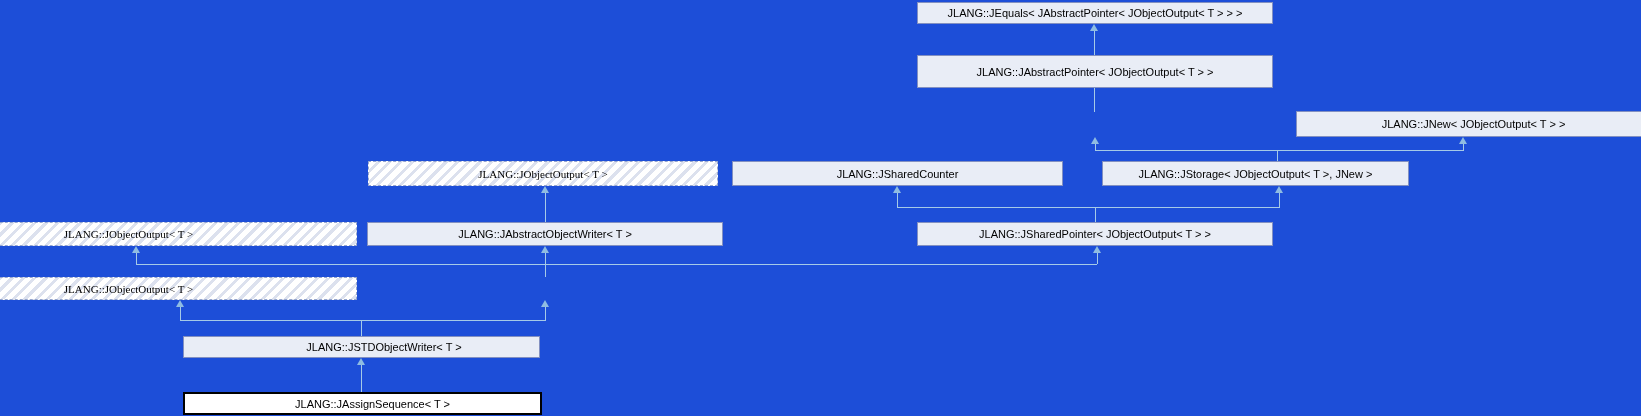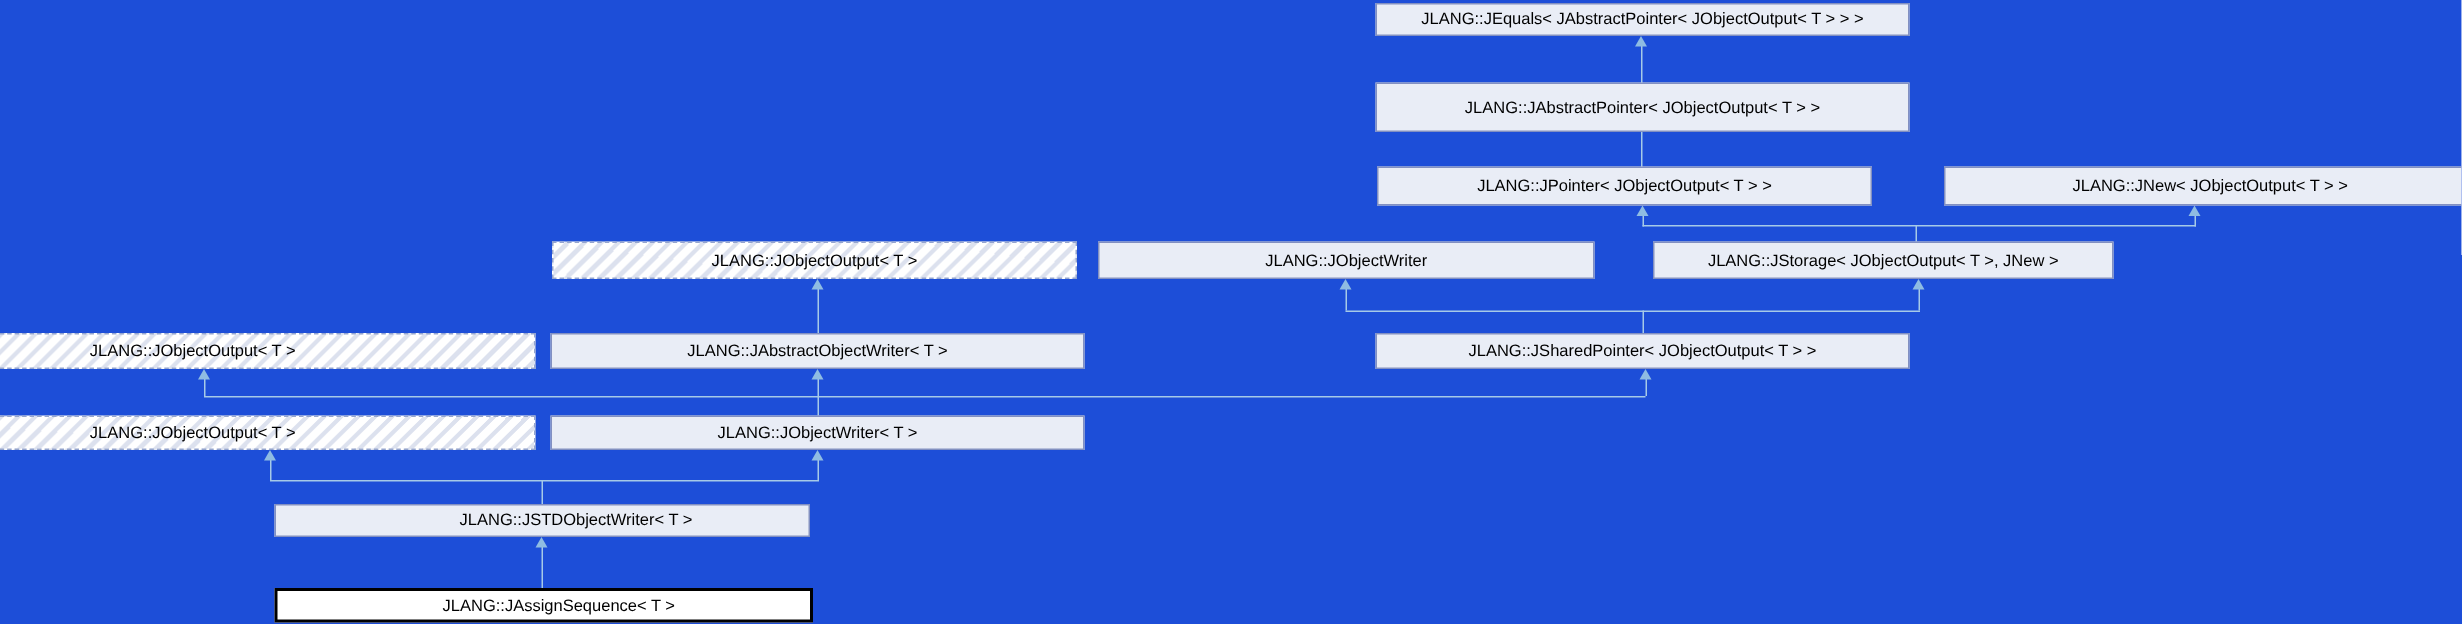--- a/index.html
+++ b/index.html
@@ -29,20 +29,21 @@
     justify-content:center;
     font-size:11px;
     color:var(--text);
     white-space:nowrap;
     background:var(--node_fill);
     border:1px solid var(--node_border);
   }
   .node.dashed{
     border:1px dashed var(--dashed_border);
     background:repeating-linear-gradient(135deg,#ffffff 0px,#ffffff 5px,var(--hatch) 5px,var(--hatch) 8px);
+    font-family:Liberation Serif, serif;
   }
   .node.current{
     border:2px solid var(--current_border);
     background:#ffffff;
     padding-left:20px;
   }
   .seg{position:absolute;background:var(--edge);}
   .arr{
     position:absolute;width:0;height:0;
     border-left:4px solid transparent;
@@ -106,26 +107,24 @@
   <div class="seg" style="left:180px;top:306px;width:1px;height:14px;"></div>
   <div class="arr" style="left:176px;top:300px;"></div>
   <div class="seg" style="left:545px;top:306px;width:1px;height:14px;"></div>
   <div class="arr" style="left:541px;top:300px;"></div>
 
   <div class="seg" style="left:361px;top:364px;width:1px;height:28px;"></div>
   <div class="arr" style="left:357px;top:358px;"></div>
 
   <div class="node" id="n-jequals">JLANG::JEquals&lt; JAbstractPointer&lt; JObjectOutput&lt; T &gt; &gt; &gt;</div>
   <div class="node" id="n-jabstractpointer">JLANG::JAbstractPointer&lt; JObjectOutput&lt; T &gt; &gt;</div>
-  <div class="node" id="n-jpointer">JLANG::JPointer&lt; JObjectOutput&lt; T &gt; &gt;</div>
   <div class="node" id="n-jnew">JLANG::JNew&lt; JObjectOutput&lt; T &gt; &gt;</div>
   <div class="node dashed" id="n-jobjectoutput-a">JLANG::JObjectOutput&lt; T &gt;</div>
-  <div class="node" id="n-jsharedcounter">JLANG::JObjectWriter</div>
+  <div class="node" id="n-jsharedcounter">JLANG::JSharedCounter</div>
   <div class="node" id="n-jstorage">JLANG::JStorage&lt; JObjectOutput&lt; T &gt;, JNew &gt;</div>
   <div class="node dashed" id="n-jobjectoutput-b">JLANG::JObjectOutput&lt; T &gt;</div>
   <div class="node" id="n-jabstractobjectwriter">JLANG::JAbstractObjectWriter&lt; T &gt;</div>
   <div class="node" id="n-jsharedpointer">JLANG::JSharedPointer&lt; JObjectOutput&lt; T &gt; &gt;</div>
   <div class="node dashed" id="n-jobjectoutput-c">JLANG::JObjectOutput&lt; T &gt;</div>
-  <div class="node" id="n-jobjectwriter">JLANG::JObjectWriter&lt; T &gt;</div>
   <div class="node" id="n-jstdobjectwriter">JLANG::JSTDObjectWriter&lt; T &gt;</div>
   <div class="node current" id="n-jassignsequence">JLANG::JAssignSequence&lt; T &gt;</div>
 
 </div>
 
 </body></html>

